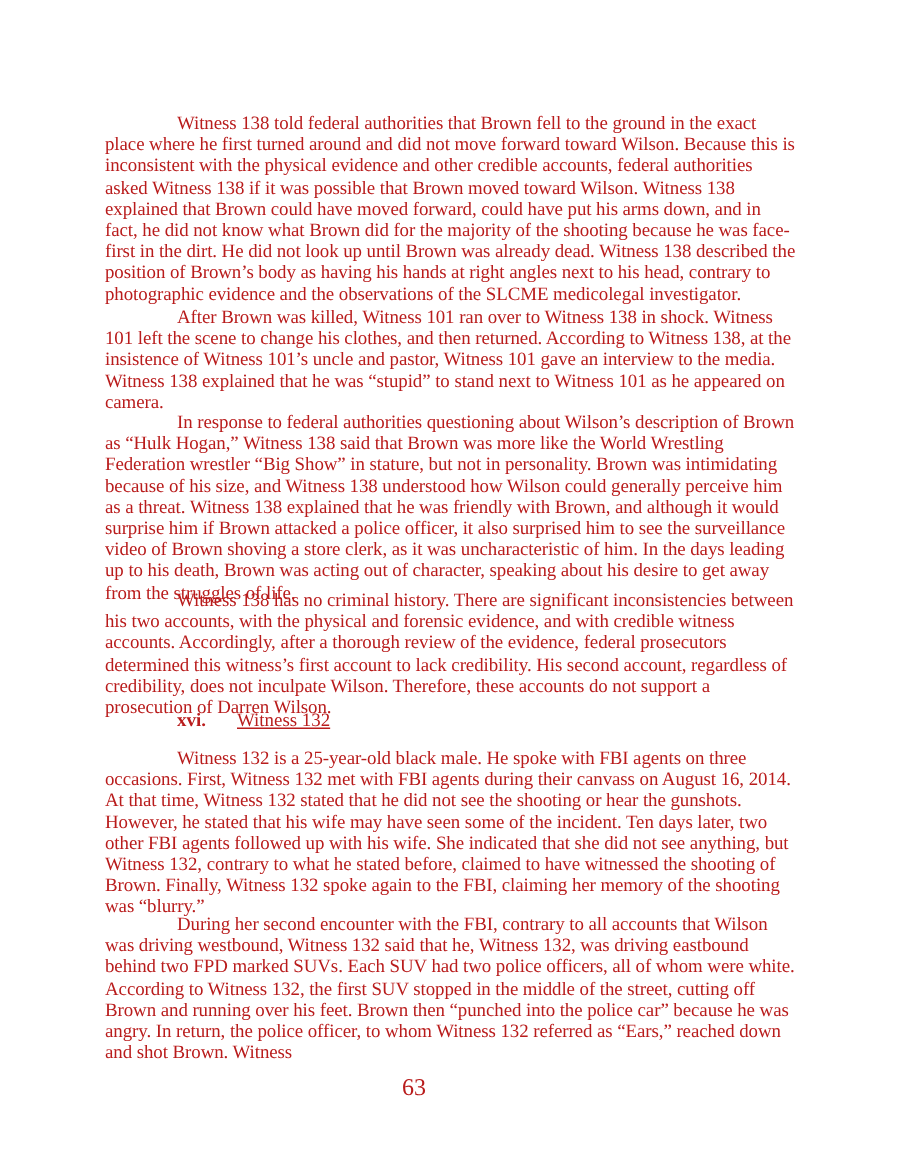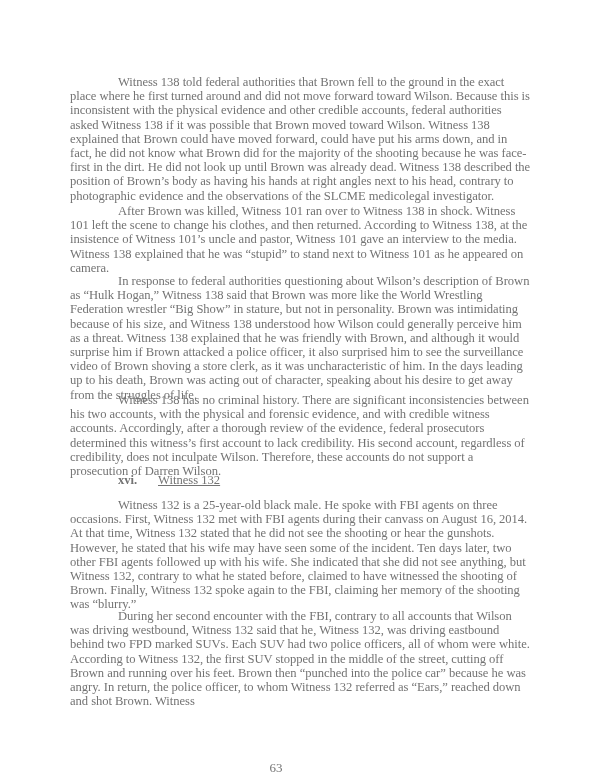--- a/index.html
+++ b/index.html
@@ -1,36 +1,36 @@
 <!DOCTYPE html>
 <html><head>
   <meta charset="utf-8">
   <style>
     html, body { margin: 0; padding: 0; background: #ffffff; }
     body { width: 600px; height: 776px; position: relative; overflow: hidden; }
     .page {
       position: absolute; left: 0; top: 0; width: 600px; height: 776px;
-      background: #ffffff; color: #737373;
+      background: #ffffff; color: #b91c1c;
       font-family: "Liberation Serif", "DejaVu Serif", serif;
       font-size: 12.6px; line-height: 14.2px;
     }
     .para {
       position: absolute; left: 70px; width: 462px;
       text-indent: 48px; margin: 0; white-space: normal;
       letter-spacing: -0.05px;
     }
     .heading {
       position: absolute; left: 118px; top: 473px; margin: 0;
       font-size: 12.6px; line-height: 14.2px;
     }
     .heading .num { display: inline-block; width: 40px; font-weight: bold; }
     .heading .title { font-weight: normal; text-decoration: underline; }
     .page-number {
-      position: absolute; left: 0; width: 552px; top: 761px;
-      text-align: center; font-size: 13px;
+      position: absolute; left: 0; width: 552px; top: 719px;
+      text-align: center; font-size: 16px;
     }
   </style>
 </head>
 <body>
 
 <div class="page">
   <p class="para" style="top:75px">Witness 138 told federal authorities that Brown fell to the ground in the exact place where he first turned around and did not move forward toward Wilson.  Because this is inconsistent with the physical evidence and other credible accounts, federal authorities asked Witness 138 if it was possible that Brown moved toward Wilson.  Witness 138 explained that Brown could have moved forward, could have put his arms down, and in fact, he did not know what Brown did for the majority of the shooting because he was face-first in the dirt.  He did not look up until Brown was already dead.  Witness 138 described the position of Brown’s body as having his hands at right angles next to his head, contrary to photographic evidence and the observations of the SLCME medicolegal investigator.</p>
   <p class="para" style="top:204px">After Brown was killed, Witness 101 ran over to Witness 138 in shock.  Witness 101 left the scene to change his clothes, and then returned.  According to Witness 138, at the insistence of Witness 101’s uncle and pastor, Witness 101 gave an interview to the media.  Witness 138 explained that he was “stupid” to stand next to Witness 101 as he appeared on camera.</p>
   <p class="para" style="top:274px">In response to federal authorities questioning about Wilson’s description of Brown as “Hulk Hogan,” Witness 138 said that Brown was more like the World Wrestling Federation wrestler “Big Show” in stature, but not in personality.  Brown was intimidating because of his size, and Witness 138 understood how Wilson could generally perceive him as a threat.  Witness 138 explained that he was friendly with Brown, and although it would surprise him if Brown attacked a police officer, it also surprised him to see the surveillance video of Brown shoving a store clerk, as it was uncharacteristic of him.  In the days leading up to his death, Brown was acting out of character, speaking about his desire to get away from the struggles of life.</p>
   <p class="para" style="top:393px">Witness 138 has no criminal history.  There are significant inconsistencies between his two accounts, with the physical and forensic evidence, and with credible witness accounts.  Accordingly, after a thorough review of the evidence, federal prosecutors determined this witness’s first account to lack credibility.  His second account, regardless of credibility, does not inculpate Wilson.  Therefore, these accounts do not support a prosecution of Darren Wilson.</p>

